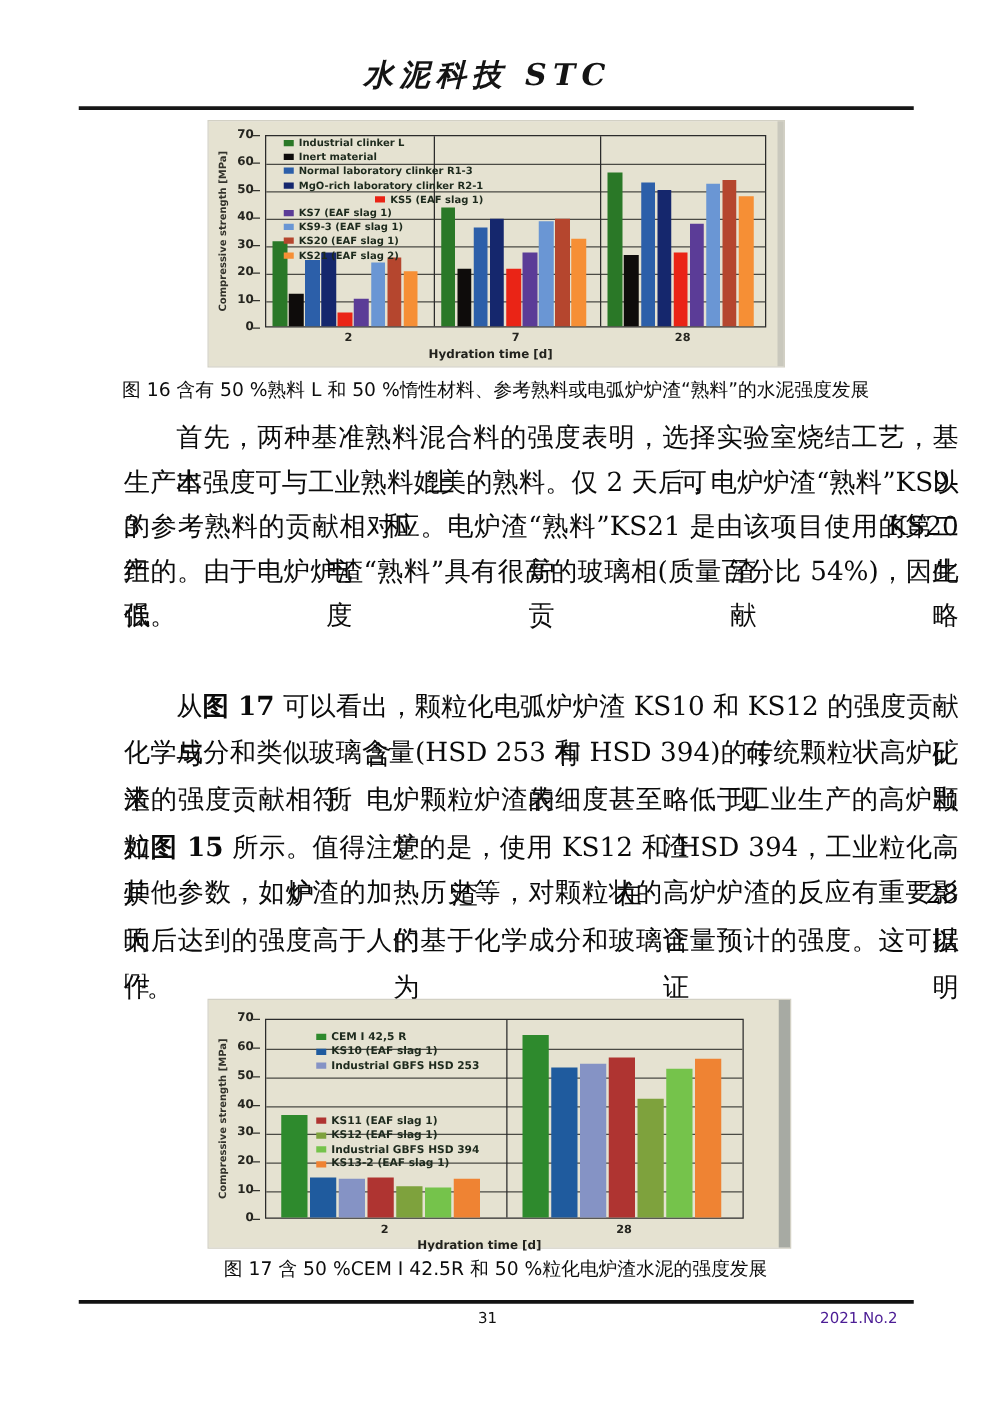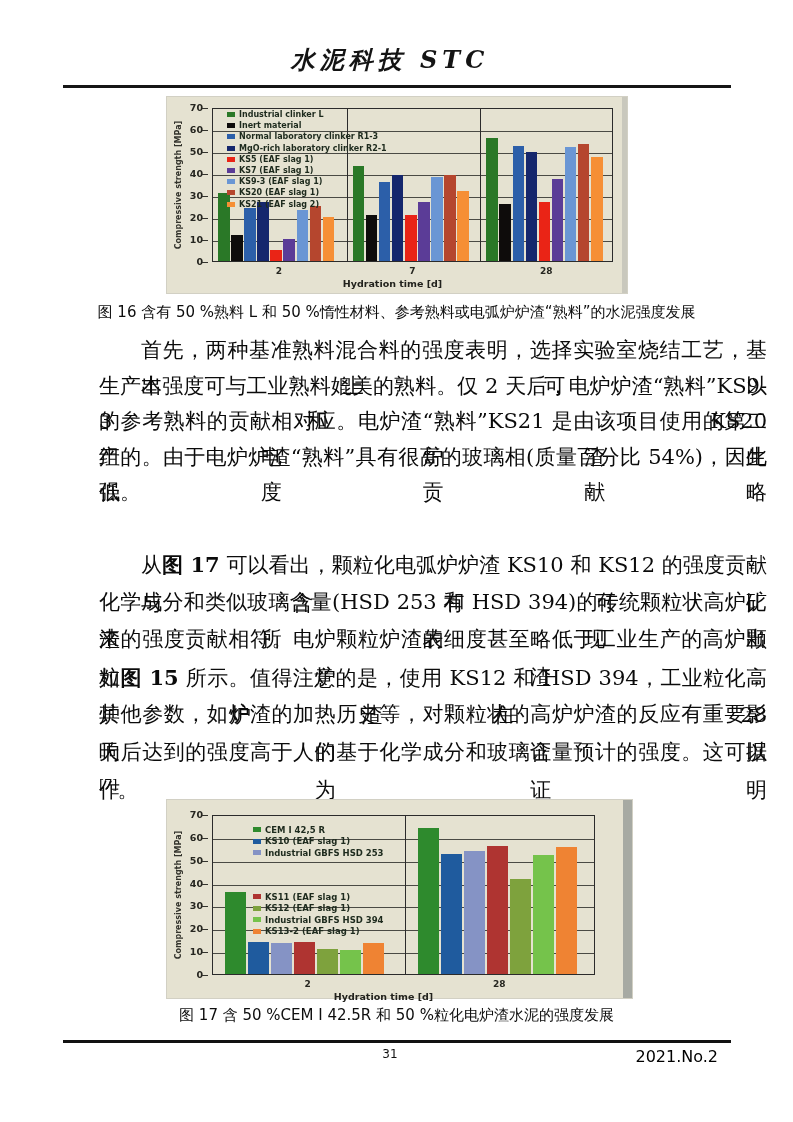--- a/index.html
+++ b/index.html
@@ -46,21 +46,21 @@
   .para.p2 .line{line-height:37.6px;height:37.6px;}
   .line{text-align:justify;text-align-last:justify;white-space:nowrap0;}
   .line.indent{padding-left:42px;}
   .line.lastline{text-align-last:left;}
   .line sup{font-size:13px;line-height:0;}
   
   .footer-rule{position:absolute;left:63px;top:1040px;width:668px;height:3px;background:#121212;}
   .page-number{position:absolute;left:0;top:1047px;width:100%;text-align:center;
            font-family:"DejaVu Sans",sans-serif;font-size:12px;color:#111;}
   .issue-number{position:absolute;right:62px;top:1047px;font-family:"DejaVu Sans",sans-serif;
-           font-size:16px;color:#000000;}
+           font-size:12px;color:#4c1d95;}
 </style>
 </head>
 <body>
 
 <div class="page">
 
   <div class="header-title">水泥科技 STC</div>
   <div class="header-rule"></div>
 
   <div class="figure f16">
@@ -136,21 +136,21 @@
           <span>Inert material</span>
         </div>
         <div class="legrow" style="height: 11.2px;">
           <div class="sw" style="background: rgb(44, 95, 169);"></div>
           <span>Normal laboratory clinker R1-3</span>
         </div>
         <div class="legrow" style="height: 11.2px;">
           <div class="sw" style="background: rgb(21, 39, 109);"></div>
           <span>MgO-rich laboratory clinker R2-1</span>
         </div>
-        <div class="legrow" style="height: 11.2px;">
+        <div class="legrow" style="height: 11.2px; justify-content: flex-end;">
           <div class="sw" style="background: rgb(234, 36, 22);"></div>
           <span>KS5 (EAF slag 1)</span>
         </div>
         <div class="legrow" style="height: 11.2px;">
           <div class="sw" style="background: rgb(91, 60, 151);"></div>
           <span>KS7 (EAF slag 1)</span>
         </div>
         <div class="legrow" style="height: 11.2px;">
           <div class="sw" style="background: rgb(106, 150, 212);"></div>
           <span>KS9-3 (EAF slag 1)</span>

